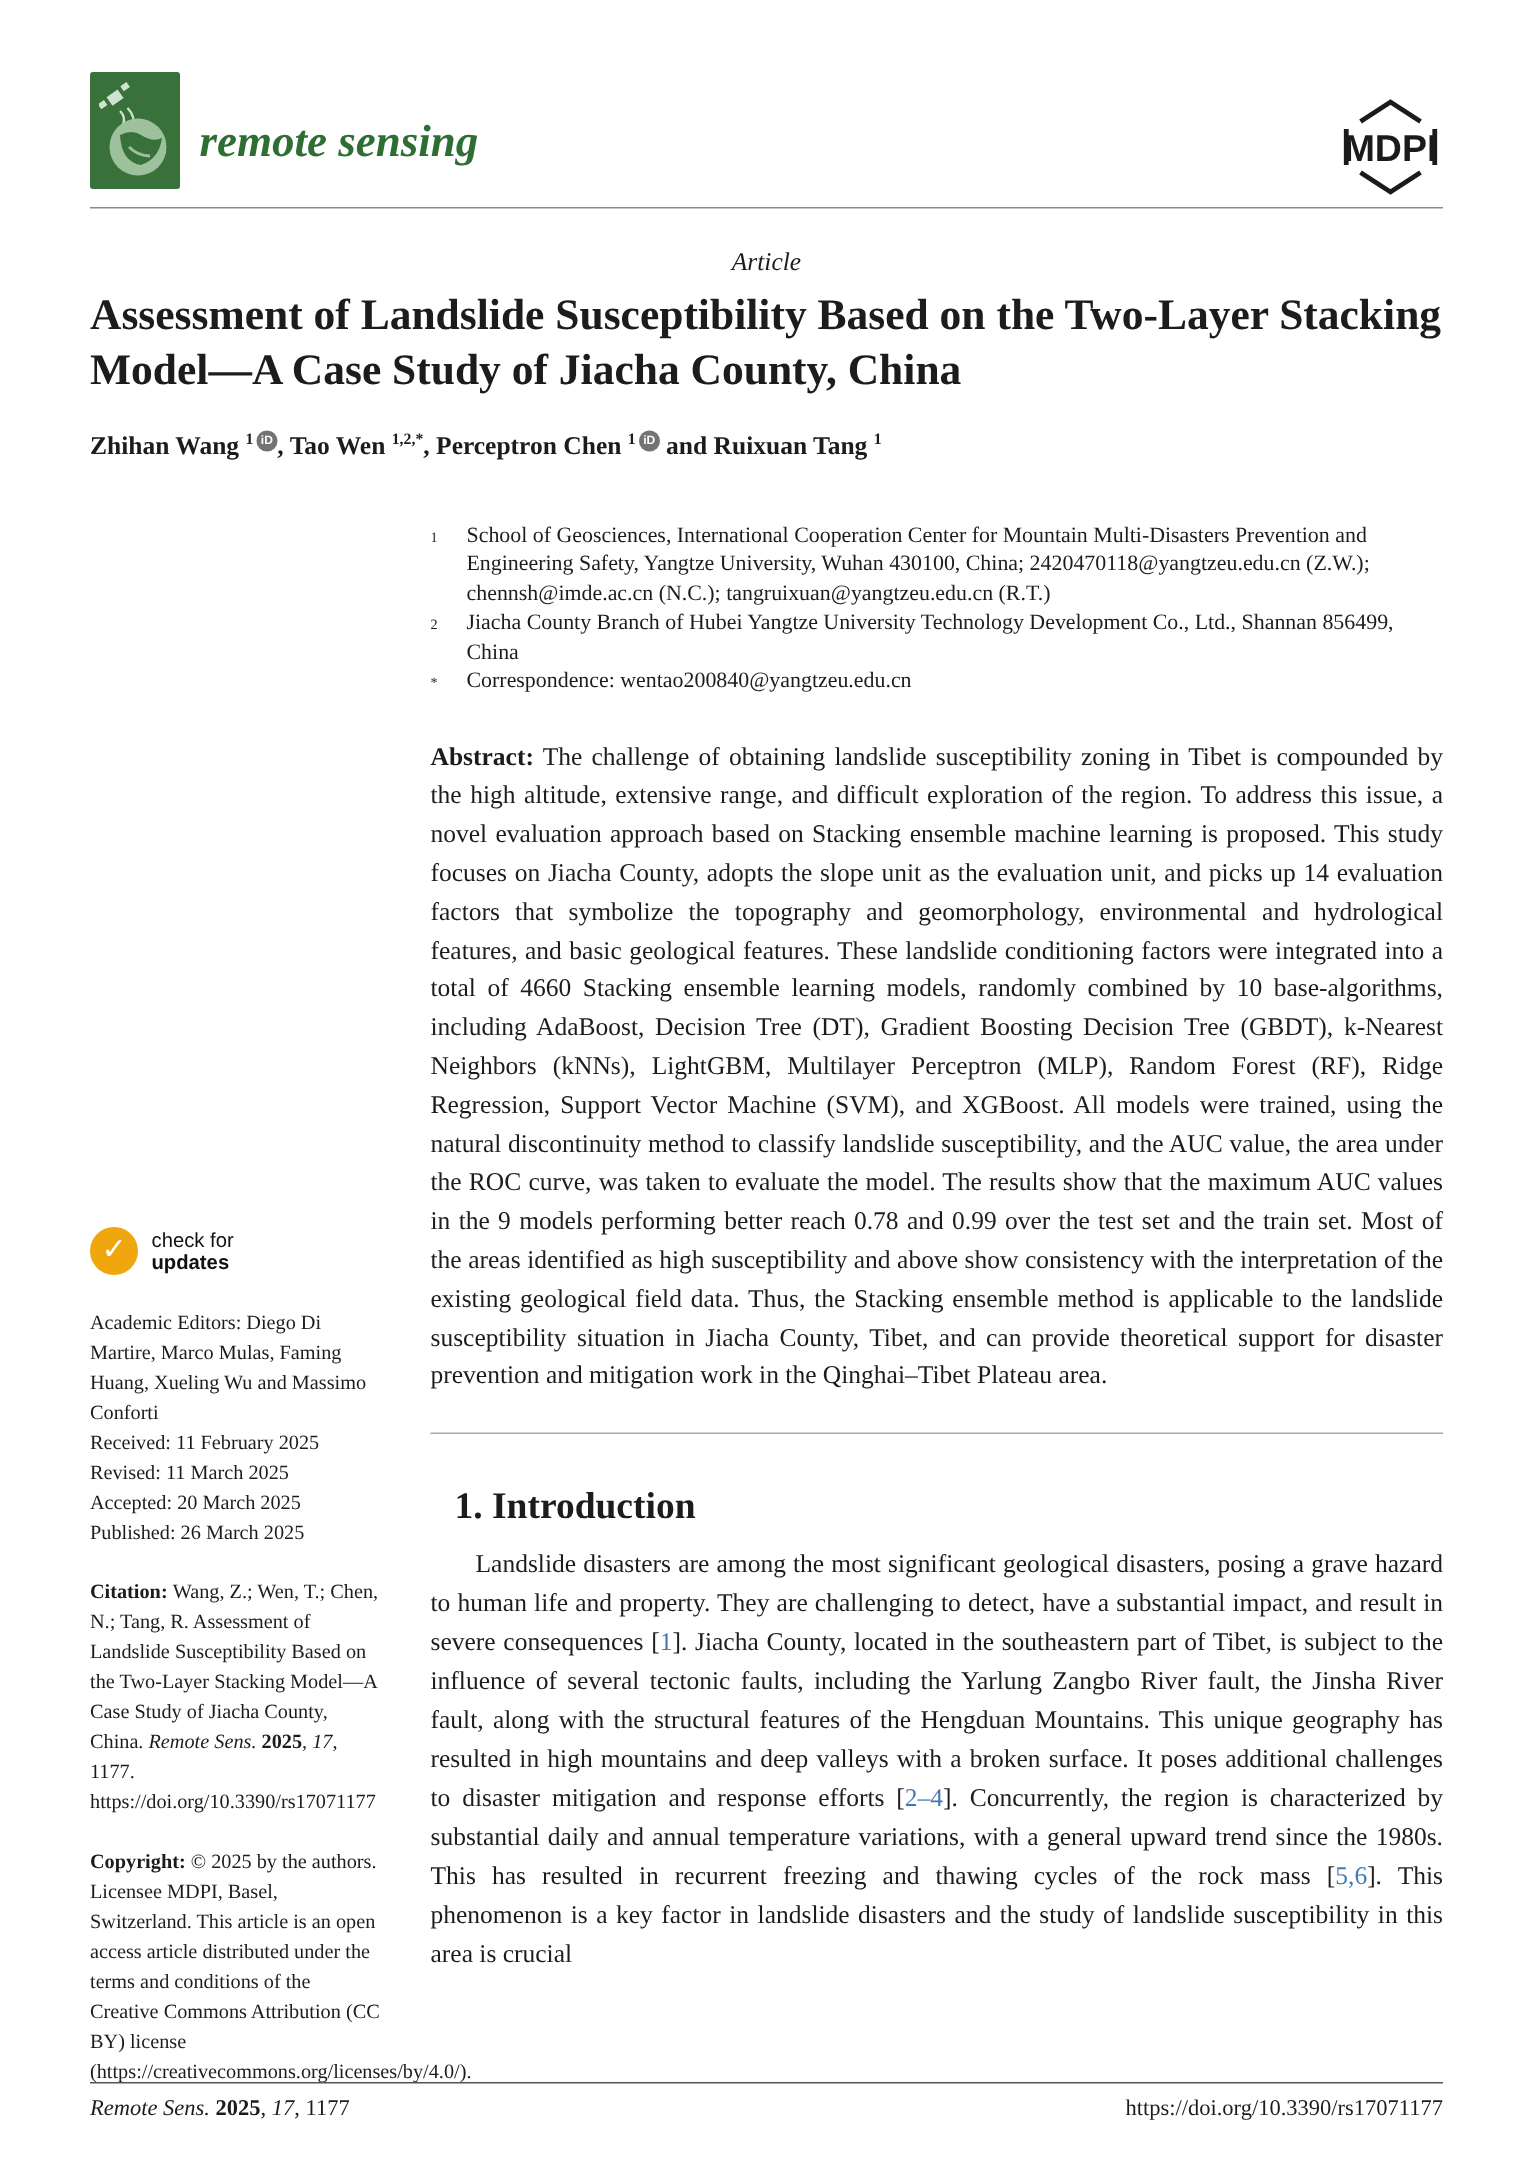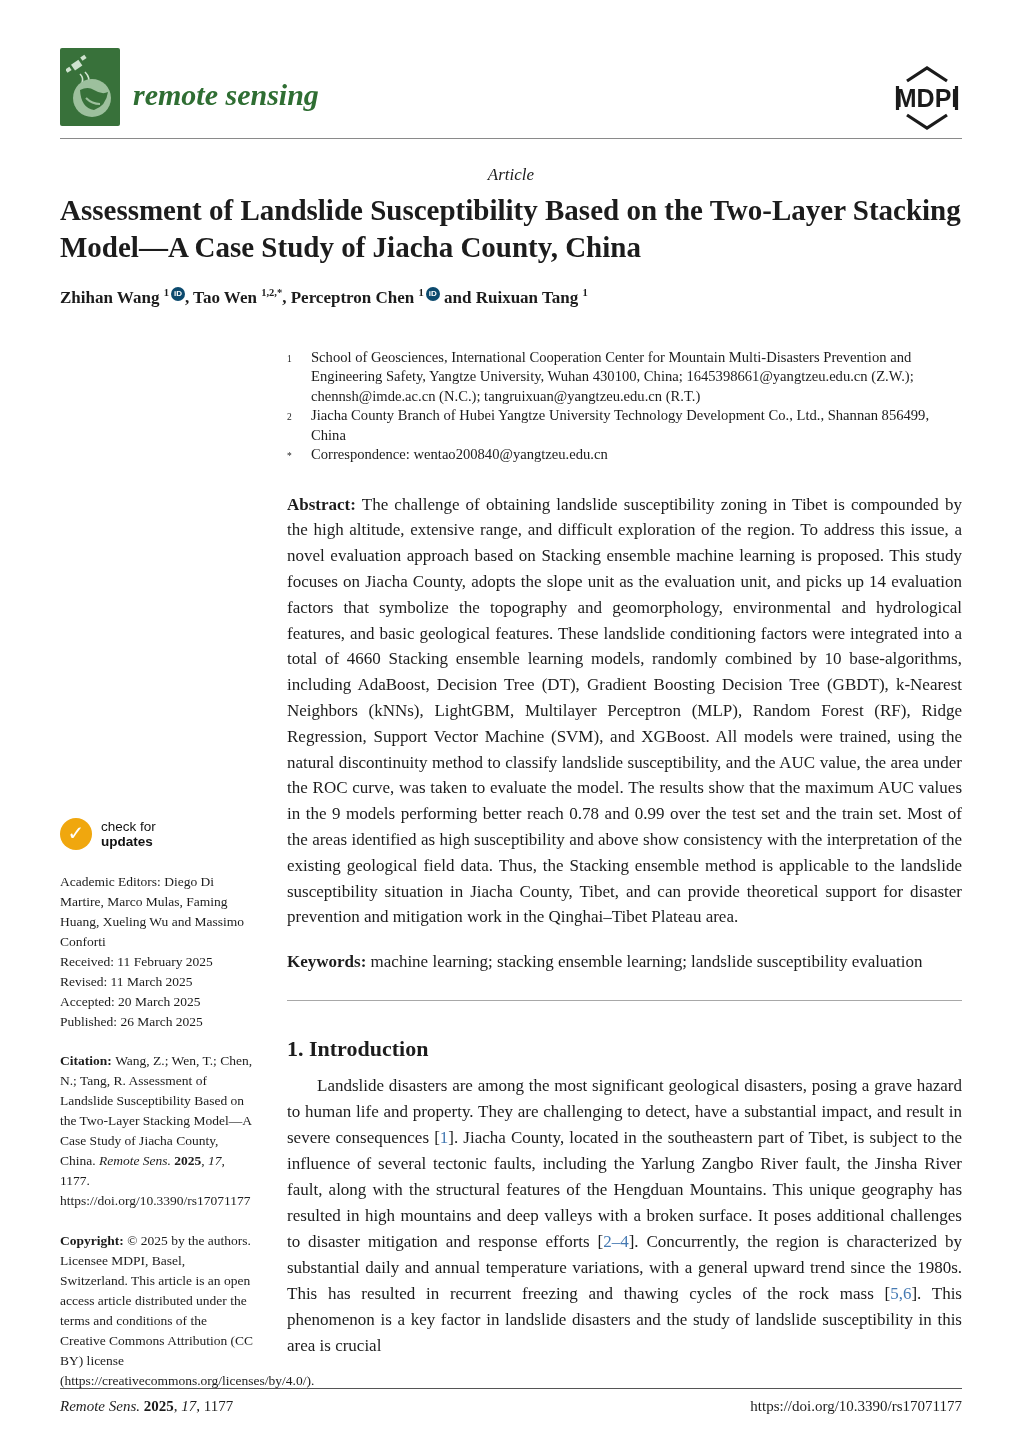--- a/index.html
+++ b/index.html
@@ -18,21 +18,21 @@
     margin-left:13px; padding-top:16px; }
   .mdpi-logo { margin-top:14px; }
   .header-rule { border-top:1.5px solid #8a8a8a; margin-top:10px; }
   
   .article-type { margin-top:26px; font-style:italic; font-size:17px;text-align:center; }
   .title { font-size:29px; line-height:37px; font-weight:bold; margin:7px 0 0 0; }
   .authors { margin-top:21px; font-weight:bold; font-size:17px; }
   .sup { font-size:0.62em; vertical-align:super; line-height:0; }
   .b { font-weight:bold; } .i { font-style:italic; }
   .orcid-icon { display:inline-block; width:14px; height:14px; border-radius:50%;
-    background:#0c4a6e; color:#fff; font-size:8px; line-height:14px; text-align:center;
+    background:#737373; color:#fff; font-size:8px; line-height:14px; text-align:center;
     font-family:"Liberation Sans","DejaVu Sans",sans-serif; font-weight:bold;
     vertical-align:super; margin-left:2px; }
   
   .content-row { display:flex; margin-top:40px; }
   .sidebar { width:196px; flex:none; font-size:13.5px; line-height:20px; }
   .sidebar-spacer { height:470px; }
   .badge { display:flex; align-items:center; gap:9px;
     font-family:"Liberation Sans","DejaVu Sans",sans-serif; font-size:13.5px; line-height:15px; color:#111; }
   .badge-circle { width:32px; height:32px; border-radius:50%; background:#f0a70e; color:#fff;
     font-size:20px; font-weight:bold; display:flex; align-items:center; justify-content:center; flex:none; }
@@ -41,21 +41,21 @@
   .citation { margin:19px 0 0 0; }
   .copyright { margin:20px 0 0 0; }
   .main-col { flex:1; margin-left:31px; font-size:17px; }
   .affiliations { font-size:14.6px; line-height:19.5px; }
   .aff-row { display:flex; }
   .aff-marker { width:24px; flex:none; font-size:9.5px; padding-top:2px; }
   .aff-text { flex:1; }
   .abstract { margin:25px 0 0 0; line-height:25.8px; text-align:justify; }
   .keywords { margin:19px 0 0 0; line-height:25.8px; }
   .section-rule { border-top:1px solid #a8a8a8; margin-top:25px; }
-  .intro-heading { font-size:22px; margin:35px 0 0 0; font-weight:bold; }
+  .intro-heading { font-size:25px; margin:35px 0 0 16px; font-weight:bold; }
   .intro-para { margin:11px 0 0 0; line-height:26px; text-align:justify; text-indent:30px; }
   .ref { color:#4579b2; }
   
   .pfooter { position:absolute; left:60px; right:62px; bottom:33px; }
   .footer-rule { border-top:1.5px solid #555; margin-bottom:9px; }
   .footer-row { display:flex; justify-content:space-between; font-size:15px; }
 </style>
 </head>
 <body>
 
@@ -117,35 +117,34 @@
         <div>Published: 26 March 2025</div>
       </div>
       <p class="citation"><span class="b">Citation: </span><span>Wang, Z.; Wen, T.; Chen, N.; Tang, R. Assessment of Landslide Susceptibility Based on the Two-Layer Stacking Model—A Case Study of Jiacha County, China. </span><span class="i">Remote Sens. </span><span class="b">2025</span><span>, </span><span class="i">17</span><span>, 1177. https://doi.org/10.3390/rs17071177</span></p>
       <p class="copyright"><span class="b">Copyright: </span><span>© 2025 by the authors. Licensee MDPI, Basel, Switzerland. This article is an open access article distributed under the terms and conditions of the Creative Commons Attribution (CC BY) license (https://creativecommons.org/licenses/by/4.0/).</span></p>
     </aside>
 
     <main class="main-col">
       <div class="affiliations">
         <div class="aff-row">
           <span class="aff-marker">1</span>
-          <span class="aff-text">School of Geosciences, International Cooperation Center for Mountain Multi-Disasters Prevention and Engineering Safety, Yangtze University, Wuhan 430100, China; 1645398661@yangtzeu.edu.cn (Z.W.); chennsh@imde.ac.cn (N.C.); tangruixuan@yangtzeu.edu.cn (R.T.)</span>
+          <span class="aff-text">School of Geosciences, International Cooperation Center for Mountain Multi-Disasters Prevention and Engineering Safety, Yangtze University, Wuhan 430100, China; 2420470118@yangtzeu.edu.cn (Z.W.); chennsh@imde.ac.cn (N.C.); tangruixuan@yangtzeu.edu.cn (R.T.)</span>
         </div>
         <div class="aff-row">
           <span class="aff-marker">2</span>
           <span class="aff-text">Jiacha County Branch of Hubei Yangtze University Technology Development Co., Ltd., Shannan 856499, China</span>
         </div>
         <div class="aff-row">
           <span class="aff-marker">*</span>
           <span class="aff-text">Correspondence: wentao200840@yangtzeu.edu.cn</span>
         </div>
       </div>
 
       <p class="abstract"><b>Abstract:</b> <span>The challenge of obtaining landslide susceptibility zoning in Tibet is compounded by the high altitude, extensive range, and difficult exploration of the region. To address this issue, a novel evaluation approach based on Stacking ensemble machine learning is proposed. This study focuses on Jiacha County, adopts the slope unit as the evaluation unit, and picks up 14 evaluation factors that symbolize the topography and geomorphology, environmental and hydrological features, and basic geological features. These landslide conditioning factors were integrated into a total of 4660 Stacking ensemble learning models, randomly combined by 10 base-algorithms, including AdaBoost, Decision Tree (DT), Gradient Boosting Decision Tree (GBDT), k-Nearest Neighbors (kNNs), LightGBM, Multilayer Perceptron (MLP), Random Forest (RF), Ridge Regression, Support Vector Machine (SVM), and XGBoost. All models were trained, using the natural discontinuity method to classify landslide susceptibility, and the AUC value, the area under the ROC curve, was taken to evaluate the model. The results show that the maximum AUC values in the 9 models performing better reach 0.78 and 0.99 over the test set and the train set. Most of the areas identified as high susceptibility and above show consistency with the interpretation of the existing geological field data. Thus, the Stacking ensemble method is applicable to the landslide susceptibility situation in Jiacha County, Tibet, and can provide theoretical support for disaster prevention and mitigation work in the Qinghai–Tibet Plateau area.</span></p>
 
-      <p class="keywords"><b>Keywords:</b> <span>machine learning; stacking ensemble learning; landslide susceptibility evaluation</span></p>
 
       <div class="section-rule"></div>
 
       <h2 class="intro-heading">1. Introduction</h2>
       <p class="intro-para"><span>Landslide disasters are among the most significant geological disasters, posing a grave hazard to human life and property. They are challenging to detect, have a substantial impact, and result in severe consequences [</span><span class="ref">1</span><span>]. Jiacha County, located in the southeastern part of Tibet, is subject to the influence of several tectonic faults, including the Yarlung Zangbo River fault, the Jinsha River fault, along with the structural features of the Hengduan Mountains. This unique geography has resulted in high mountains and deep valleys with a broken surface. It poses additional challenges to disaster mitigation and response efforts [</span><span class="ref">2–4</span><span>]. Concurrently, the region is characterized by substantial daily and annual temperature variations, with a general upward trend since the 1980s. This has resulted in recurrent freezing and thawing cycles of the rock mass [</span><span class="ref">5,6</span><span>]. This phenomenon is a key factor in landslide disasters and the study of landslide susceptibility in this area is crucial</span></p>
     </main>
 
   </div>
 
   <footer class="pfooter">

